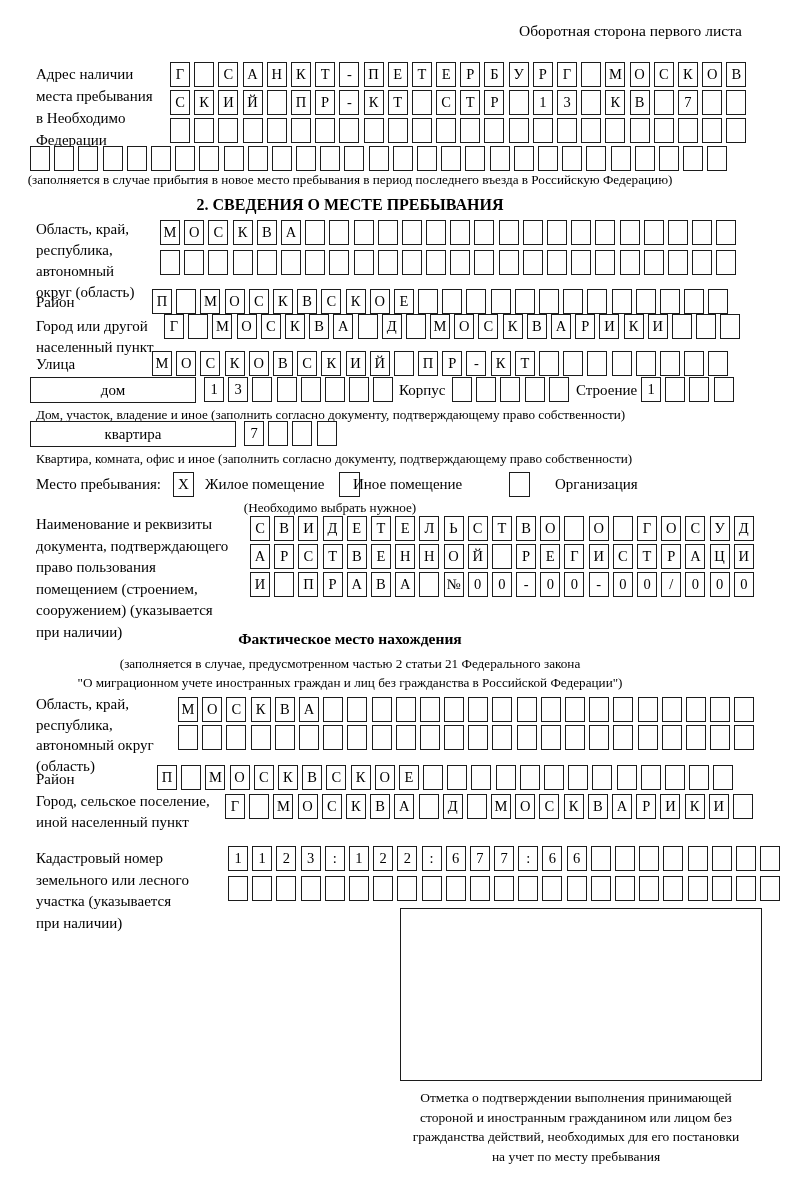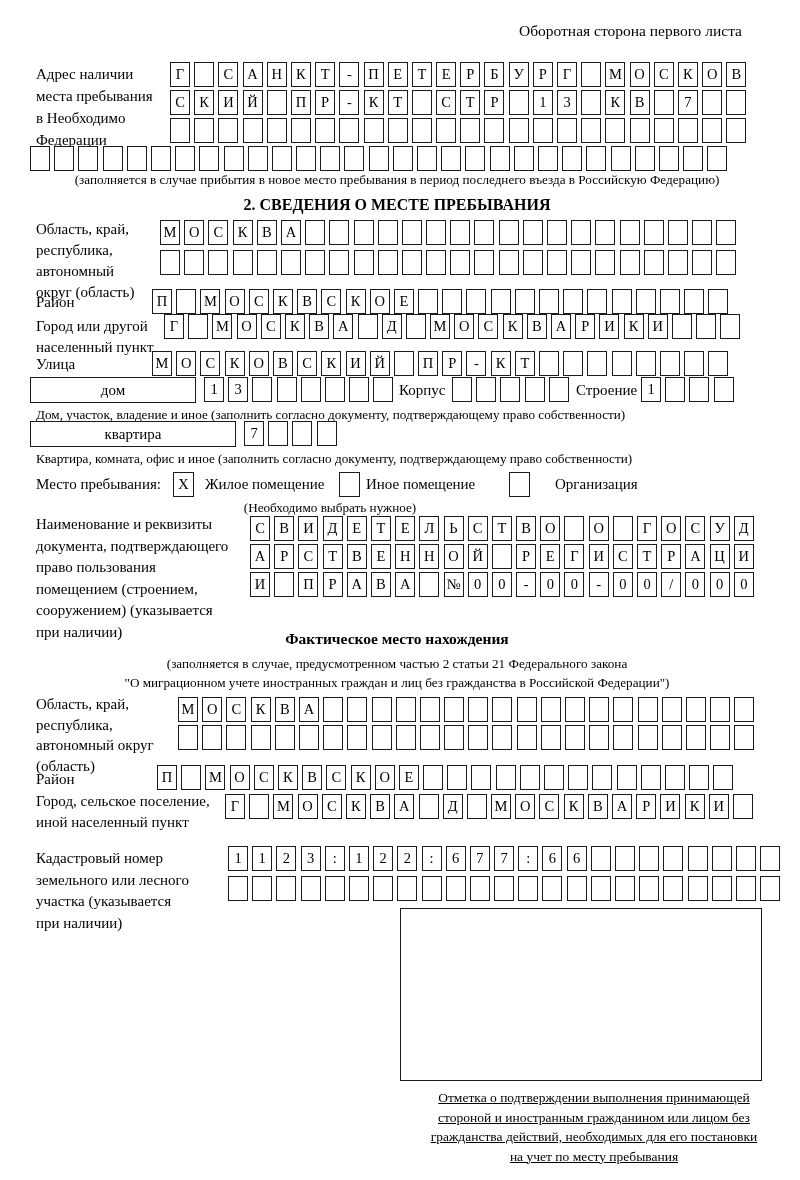--- a/index.html
+++ b/index.html
@@ -1,21 +1,21 @@
 <!DOCTYPE html>
 <html><head>
 <meta charset="utf-8">
 <style>
   html,body{margin:0;padding:0;background:#fff;}
   .page{position:relative;width:800px;height:1180px;background:#ffffff;
         font-family:"Liberation Serif",serif;color:#000;overflow:hidden;}
   .abs{position:absolute;}
   .lbl{position:absolute;font-size:15px;line-height:21px;color:#000;}
   .note{position:absolute;font-size:13.2px;color:#000;}
-  .ctr{left:0;width:700px;text-align:center;padding-left:47px;}
+  .ctr{left:0;width:700px;text-align:center;}
   .hdr{position:absolute;font-weight:bold;font-size:16px;}
   .boxrow{position:absolute;display:flex;}
   .cbox{width:20px;height:25px;flex:none;box-sizing:border-box;
         border:1.6px solid #1c1c1c;margin-right:4.2px;
         display:inline-flex;align-items:center;justify-content:center;
         font-size:14.5px;font-family:"Liberation Serif",serif;background:#fff;}
   .widebox{position:absolute;box-sizing:border-box;border:1.6px solid #1c1c1c;
         display:flex;align-items:center;justify-content:center;
         font-size:15px;background:#fff;}
   .chk{position:absolute;width:21px;height:25px;box-sizing:border-box;
@@ -330,21 +330,21 @@
       <span class="cbox"></span>
       <span class="cbox"></span>
       <span class="cbox"></span>
     </div>
   <div class="note" style="left:36px;top:451px;">Квартира, комната, офис и иное (заполнить согласно документу, подтверждающему право собственности)</div>
 
   <div class="lbl" style="left:36px;top:474px;">Место пребывания:</div>
   <div class="chk" style="left:173px;top:472px;">X</div>
   <div class="lbl" style="left:205px;top:474px;">Жилое помещение</div>
   <div class="chk" style="left:339px;top:472px;"></div>
-  <div class="lbl" style="left:366px;top:474px;">Иное помещение</div>
+  <div class="lbl" style="left:353px;top:474px;">Иное помещение</div>
   <div class="chk" style="left:509px;top:472px;"></div>
   <div class="lbl" style="left:555px;top:474px;">Организация</div>
   <div class="note" style="left:160px;top:500px;width:340px;text-align:center;">(Необходимо выбрать нужное)</div>
 
   <div class="lbl" style="left:36px;top:514px;line-height:21.5px;width:215px;">
     <div>Наименование и реквизиты</div>
     <div>документа, подтверждающего</div>
     <div>право пользования</div>
     <div>помещением (строением,</div>
     <div>сооружением) (указывается</div>
@@ -591,20 +591,20 @@
       <span class="cbox"></span>
       <span class="cbox"></span>
       <span class="cbox"></span>
       <span class="cbox"></span>
       <span class="cbox"></span>
       <span class="cbox"></span>
       <span class="cbox"></span>
     </div>
 
   <div class="stamp" style="left:400px;top:908px;width:362px;height:173px;"></div>
-  <div class="abs cap" style="left:408px;top:1088px;width:372px;text-decoration:underline;">
+  <div class="abs cap" style="left:390px;top:1088px;width:372px;">
     <div>Отметка о подтверждении выполнения принимающей</div>
     <div>стороной и иностранным гражданином или лицом без</div>
     <div>гражданства действий, необходимых для его постановки</div>
     <div>на учет по месту пребывания</div>
   </div>
 
 </div>
 
 </body></html>

